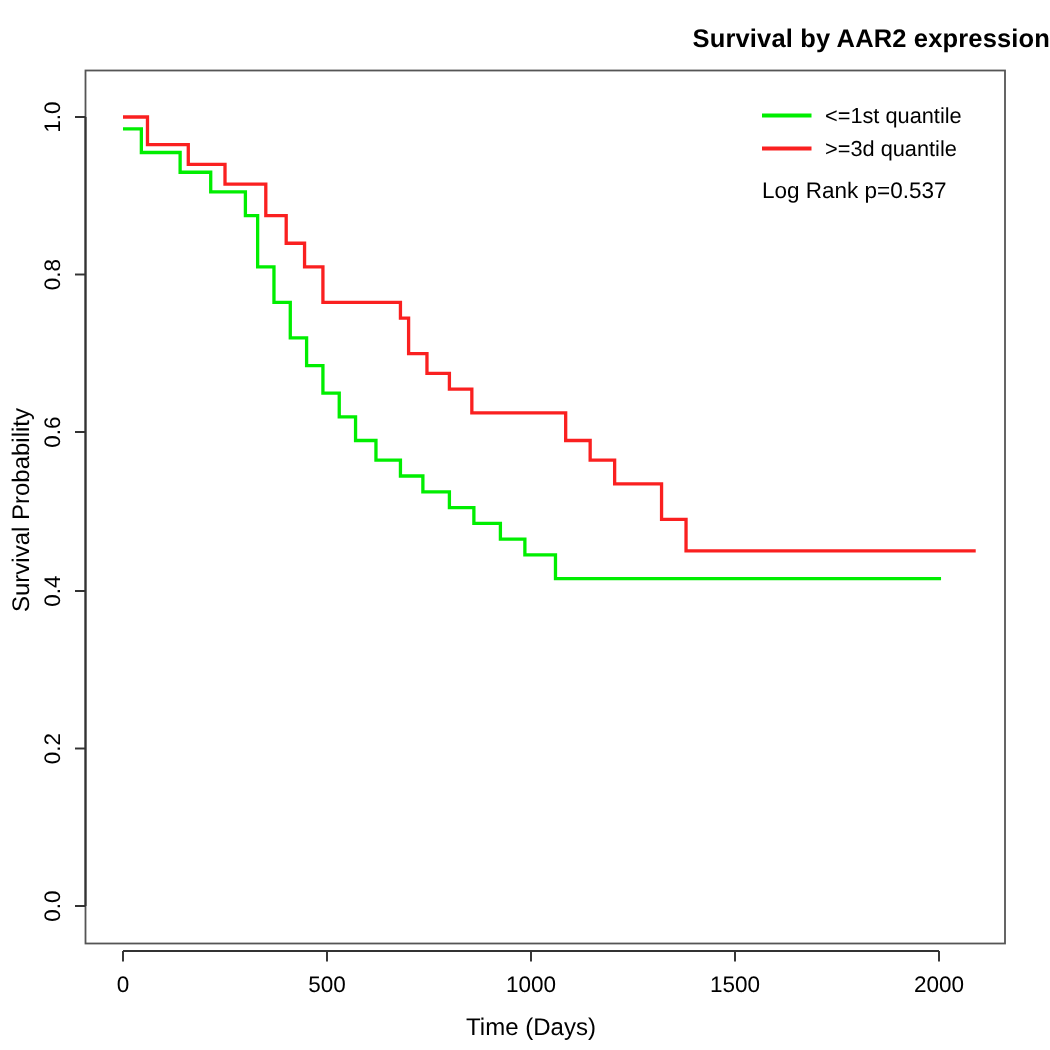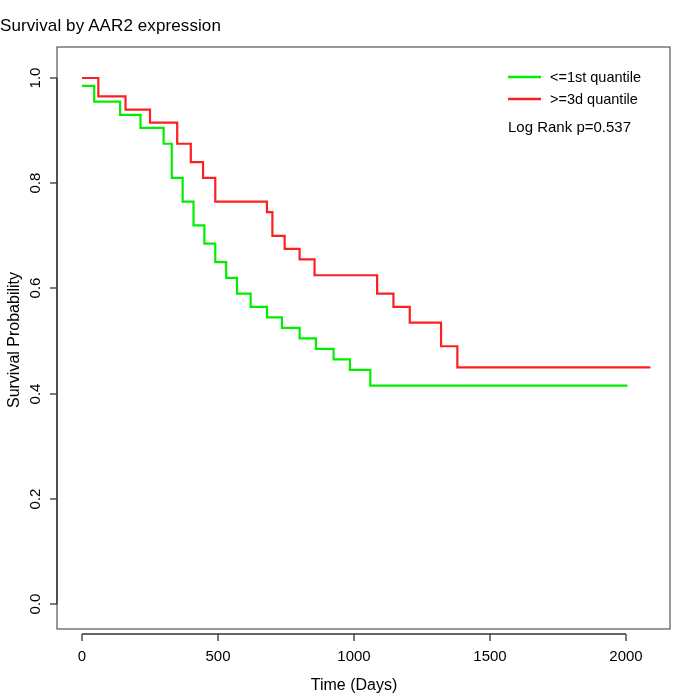--- a/index.html
+++ b/index.html
@@ -17,23 +17,23 @@
   #plot-root {
     position: relative;
     width: 700px;
     height: 700px;
   }
   #chart-title {
     position: absolute;
     top: 16px;
     left: 0;
     width: 700px;
-    text-align: left;
+    text-align: right;
     font-size: 17px;
-    font-weight: normal;
+    font-weight: bold;
     letter-spacing: 0.1px;
   }
   #plot-svg {
     position: absolute;
     top: 0;
     left: 0;
   }
   .axis-title {
     font-family: "Liberation Sans", sans-serif;
     font-size: 16px;

